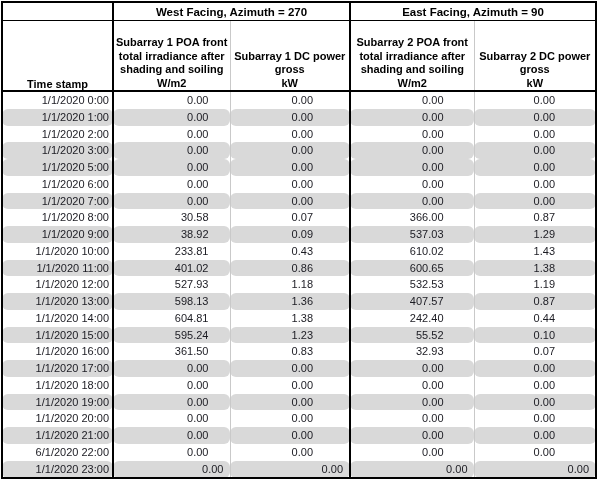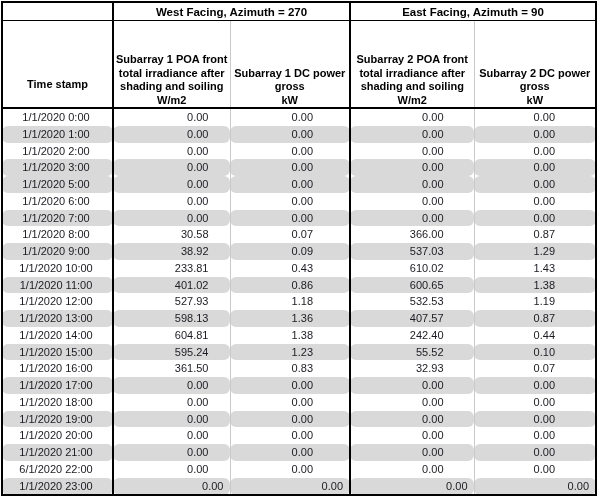--- a/index.html
+++ b/index.html
@@ -34,27 +34,27 @@
     font-weight: bold; color: #000000; text-align: center;
     font-size: 11.5px; vertical-align: middle;
   }
   
   tr.cols-row th { height: 69px; border-bottom: 2px solid #000000; }
   .col-h {
     font-weight: bold; color: #000000; text-align: center;
     vertical-align: bottom; white-space: pre-line;
     line-height: 13.5px; 
   }
-  .time-h { text-align: center; padding-bottom: 17px; vertical-align: bottom;
+  .time-h { text-align: center; padding-bottom: 0; vertical-align: bottom;
             font-weight: bold; color: #000000; }
 
   
   tbody td { height: 16.75px; line-height: 16.75px; white-space: nowrap; }
   tbody tr.odd td { background: #d9d9d9; border-radius: 6px; }
-  td.t-cell { text-align: center; padding-right: 3px; }
+  td.t-cell { text-align: right; padding-right: 3px; }
   td.v-cell { text-align: right; }
   td.v-poa1 { padding-right: 21px; }
   td.v-dc1  { padding-right: 36px; }
   td.v-poa2 { padding-right: 30px; }
   td.v-dc2  { padding-right: 40px; }
   
   tbody tr.last td.v-cell { padding-right: 6px; }
 </style>
 </head>
 <body>

